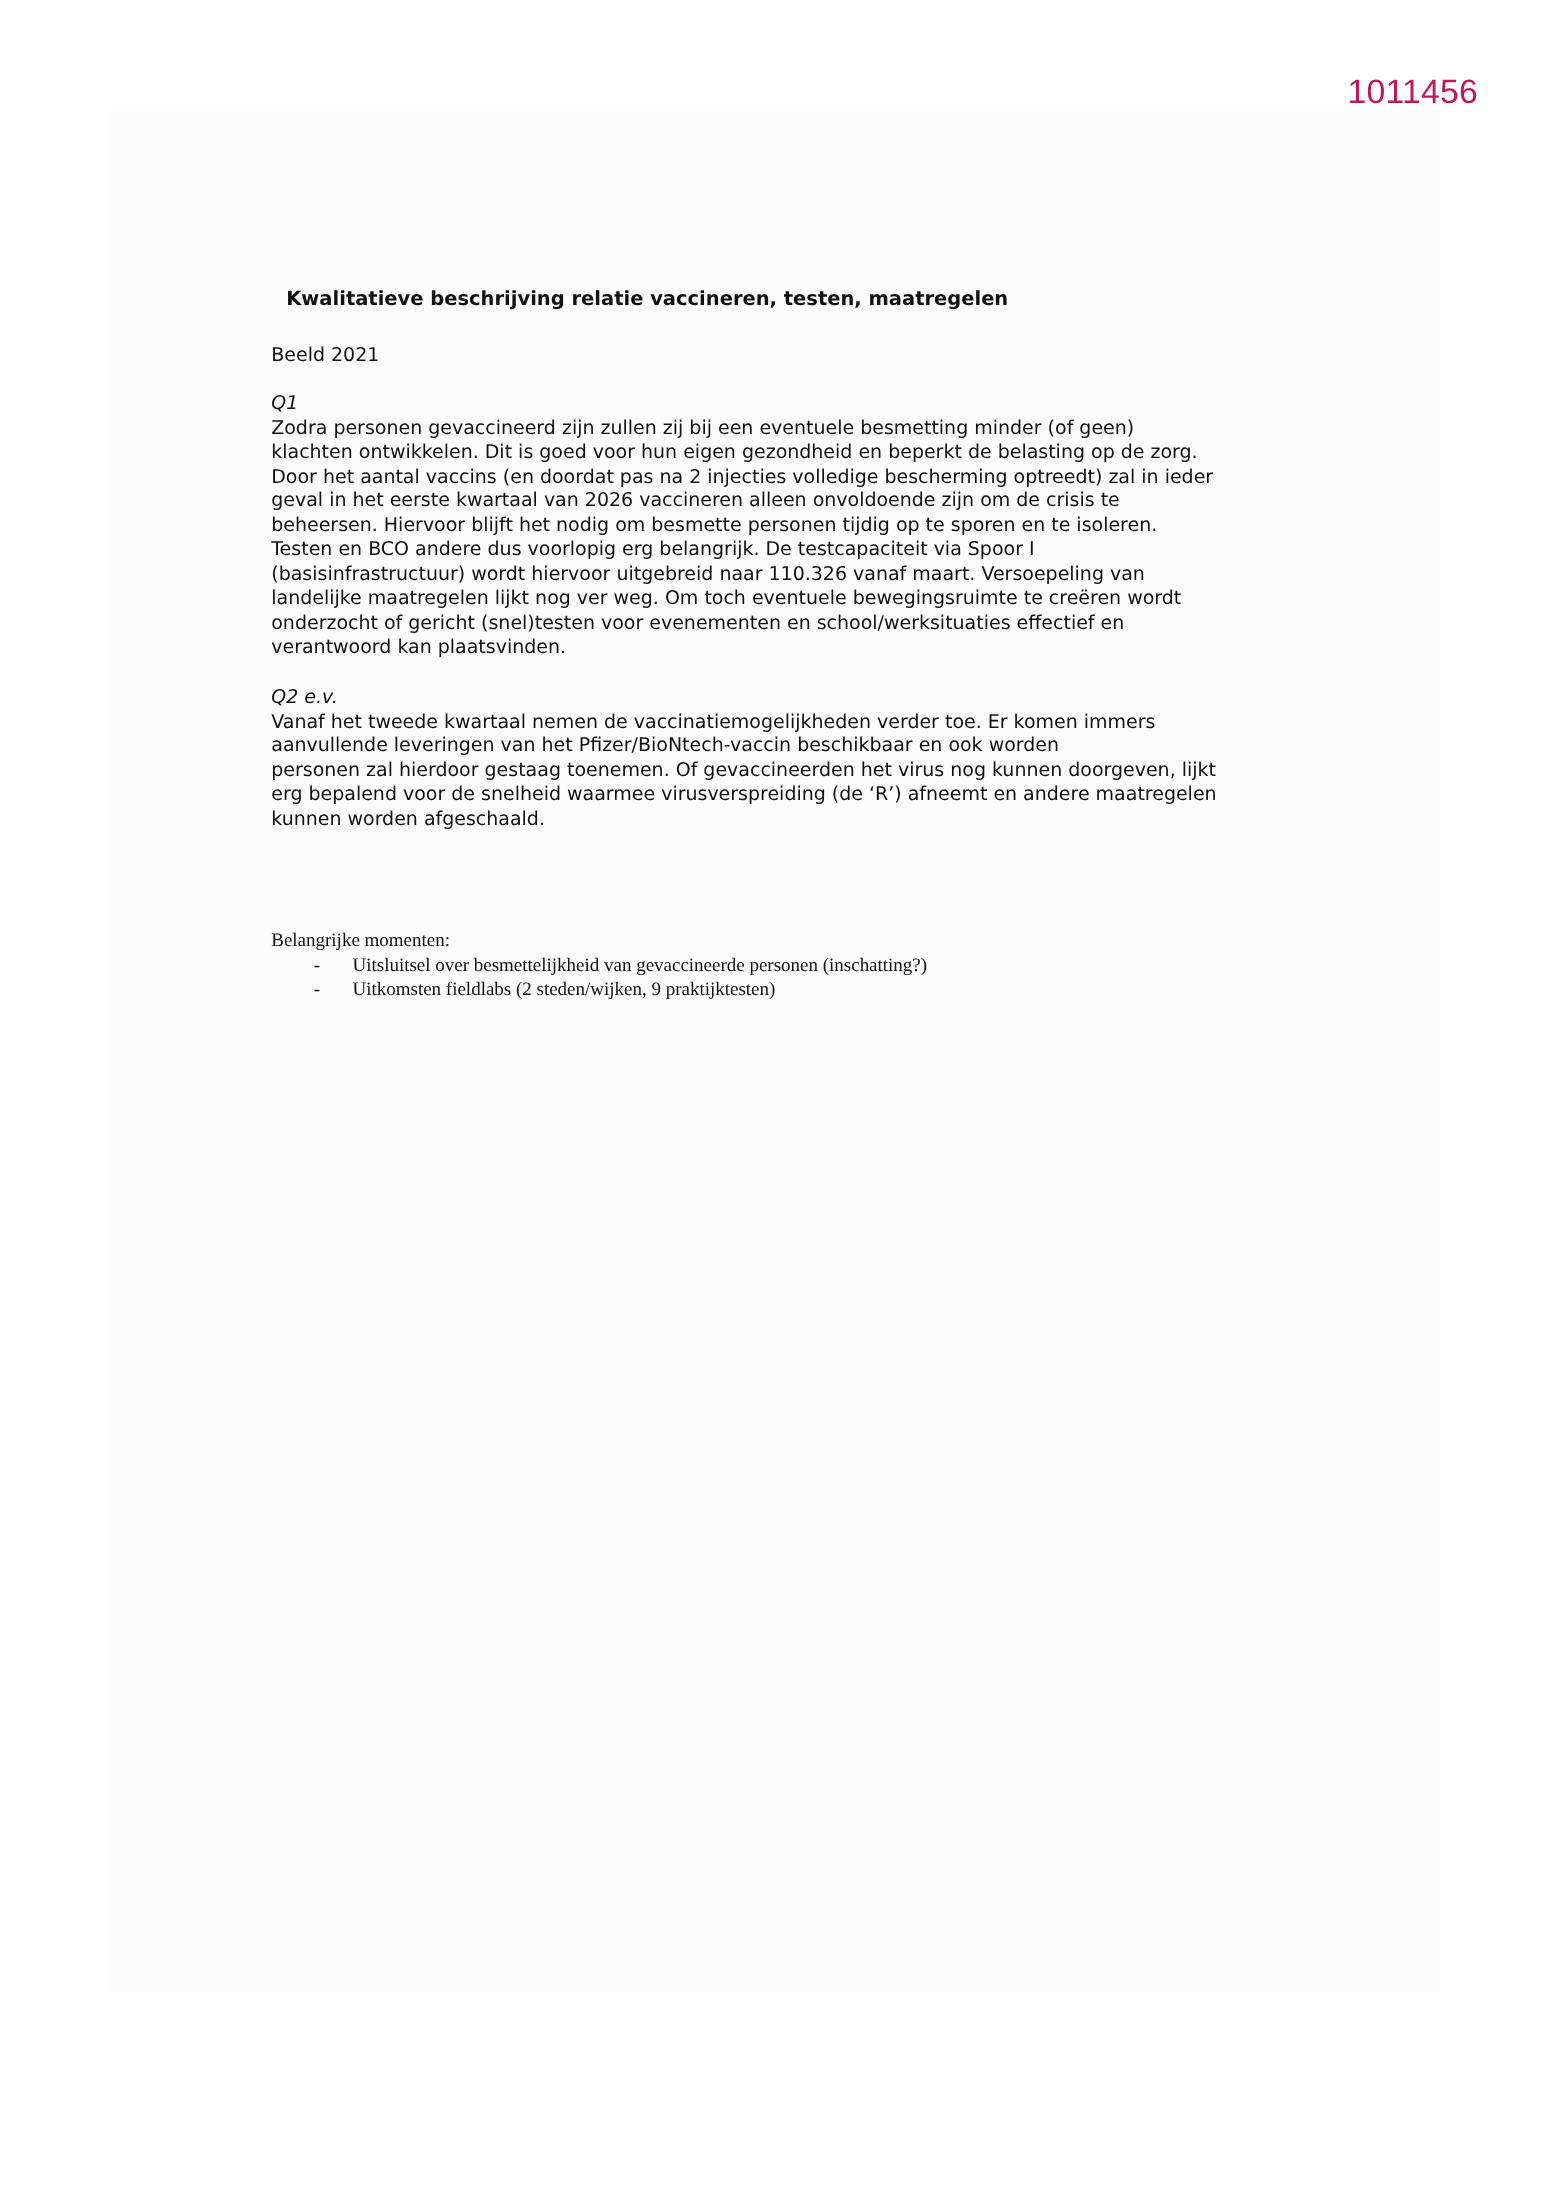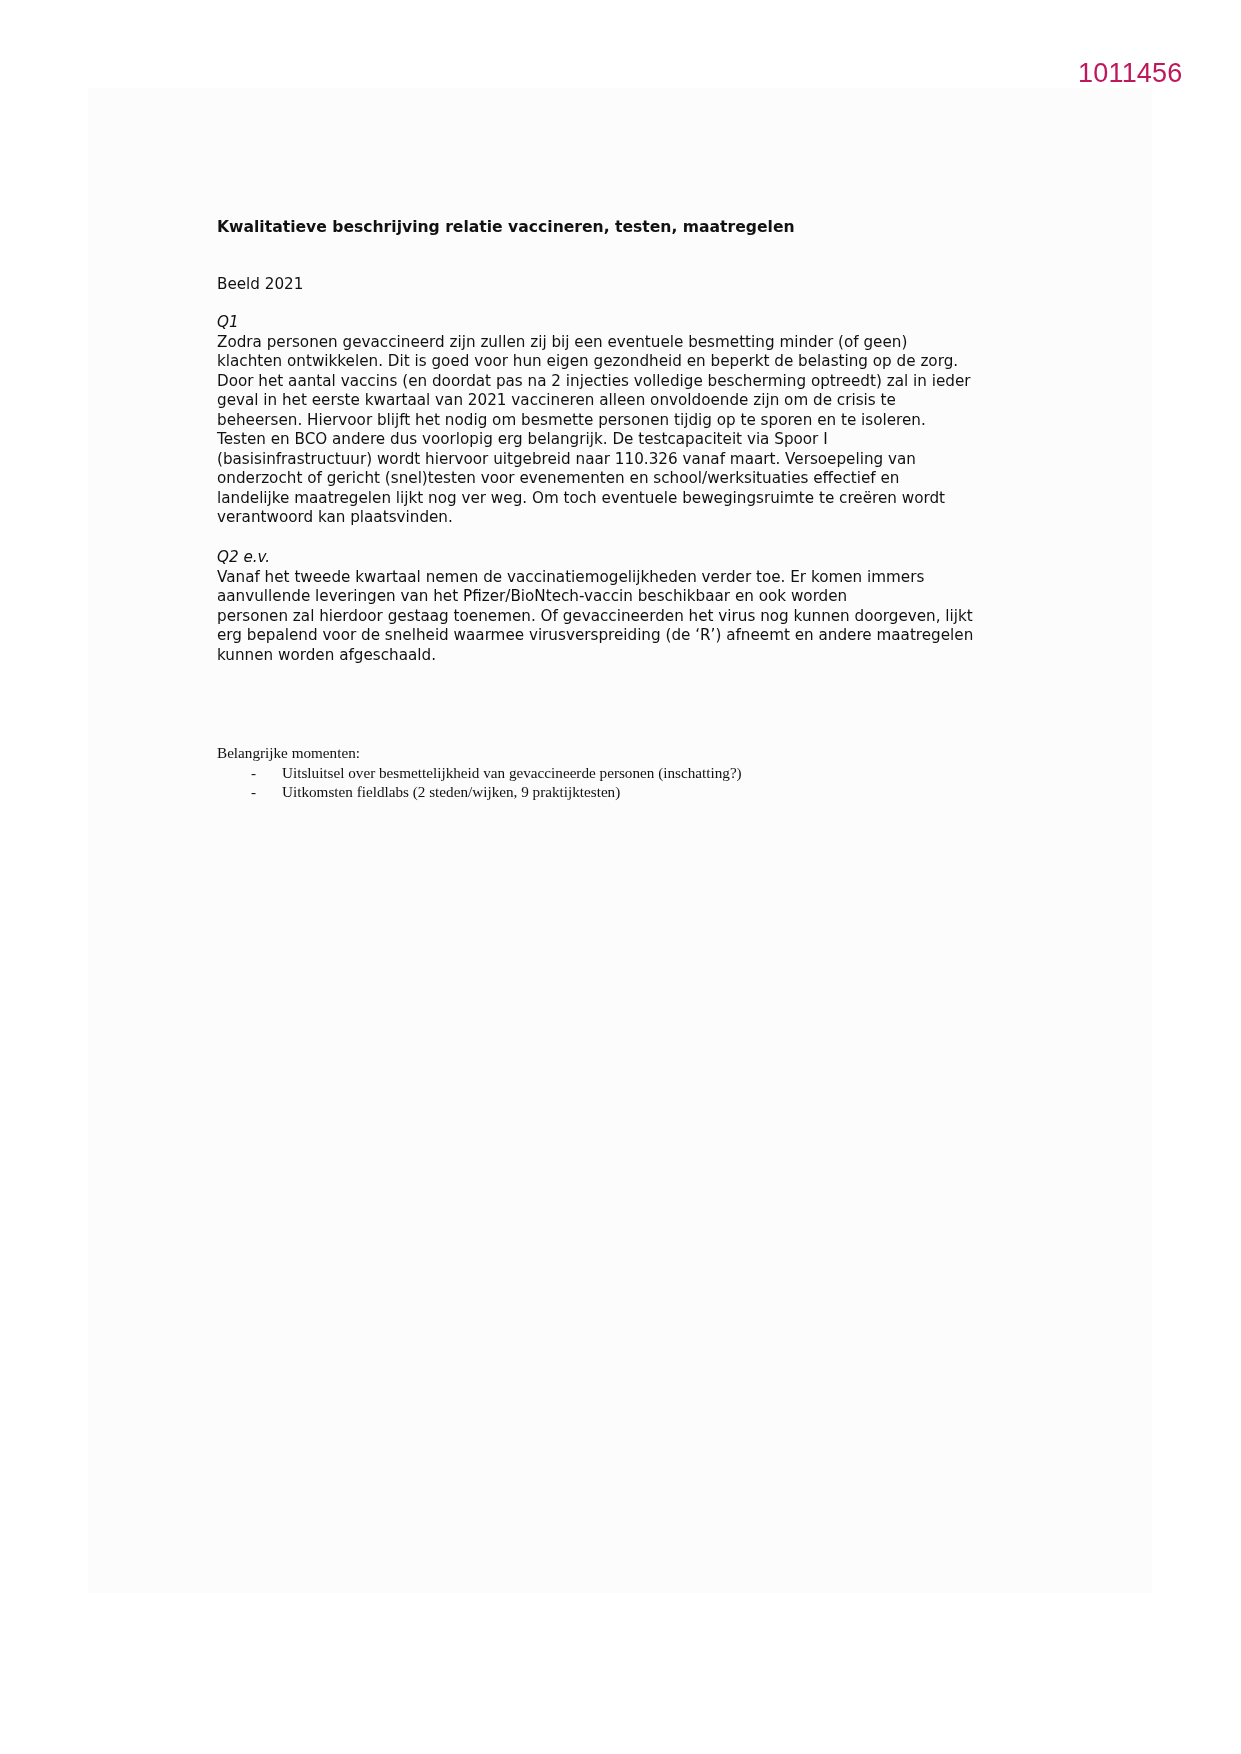--- a/index.html
+++ b/index.html
@@ -40,21 +40,21 @@
       font-size: 15.2px;
       line-height: 19.5px;
     }
     .heading {
       position: absolute;
       top: 218px;
       left: 0;
       font-weight: bold;
       font-size: 15.6px;
       white-space: nowrap;
-      margin: 0;
+      margin: 12px;
     }
     .subtitle {
       position: absolute;
       top: 275px;
       left: 0;
       white-space: nowrap;
     }
     .section {
       position: absolute;
       left: 0;
@@ -104,26 +104,26 @@
 <div class="content">
   <h1 class="heading">Kwalitatieve beschrijving relatie vaccineren, testen, maatregelen</h1>
 
   <div class="subtitle">Beeld 2021</div>
 
   <div class="section section-q1">
     <span class="section-label">Q1</span>
     <span class="line">Zodra personen gevaccineerd zijn zullen zij bij een eventuele besmetting minder (of geen)</span>
     <span class="line">klachten ontwikkelen. Dit is goed voor hun eigen gezondheid en beperkt de belasting op de zorg.</span>
     <span class="line">Door het aantal vaccins (en doordat pas na 2 injecties volledige bescherming optreedt) zal in ieder</span>
-    <span class="line">geval in het eerste kwartaal van 2021 vaccineren alleen onvoldoende zijn om de crisis te</span>
+    <span class="line">geval in het eerste kwartaal van 2026 vaccineren alleen onvoldoende zijn om de crisis te</span>
     <span class="line">beheersen. Hiervoor blijft het nodig om besmette personen tijdig op te sporen en te isoleren.</span>
     <span class="line">Testen en BCO andere dus voorlopig erg belangrijk. De testcapaciteit via Spoor I</span>
     <span class="line">(basisinfrastructuur) wordt hiervoor uitgebreid naar 110.326 vanaf maart. Versoepeling van</span>
+    <span class="line">landelijke maatregelen lijkt nog ver weg. Om toch eventuele bewegingsruimte te creëren wordt</span>
     <span class="line">onderzocht of gericht (snel)testen voor evenementen en school/werksituaties effectief en</span>
-    <span class="line">landelijke maatregelen lijkt nog ver weg. Om toch eventuele bewegingsruimte te creëren wordt</span>
     <span class="line">verantwoord kan plaatsvinden.</span>
   </div>
 
   <div class="section section-q2">
     <span class="section-label">Q2 e.v.</span>
     <span class="line">Vanaf het tweede kwartaal nemen de vaccinatiemogelijkheden verder toe. Er komen immers</span>
     <span class="line">aanvullende leveringen van het Pfizer/BioNtech-vaccin beschikbaar en ook worden</span>
     <span class="line">personen zal hierdoor gestaag toenemen. Of gevaccineerden het virus nog kunnen doorgeven, lijkt</span>
     <span class="line">erg bepalend voor de snelheid waarmee virusverspreiding (de ‘R’) afneemt en andere maatregelen</span>
     <span class="line">kunnen worden afgeschaald.</span>

